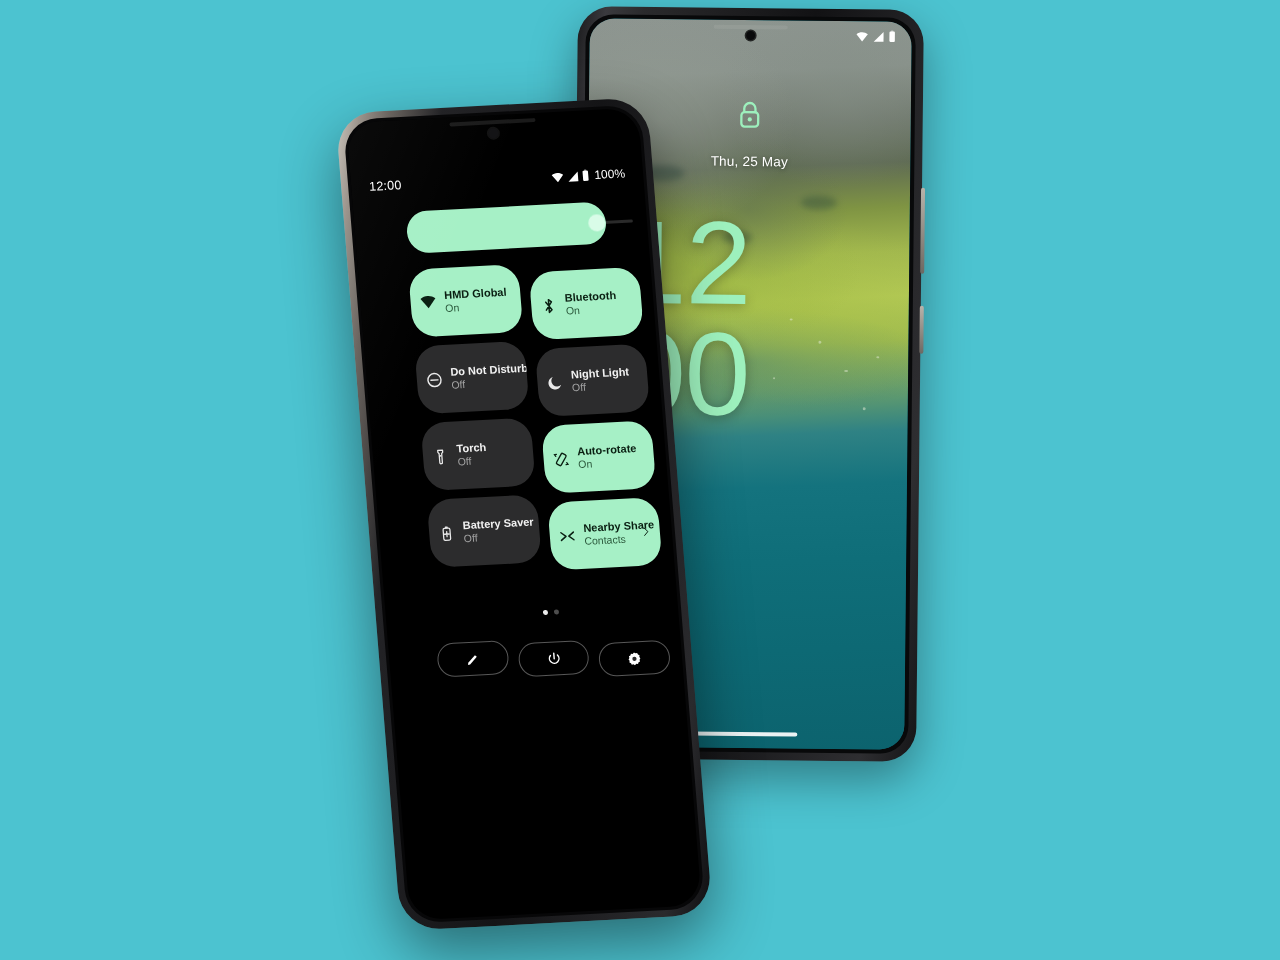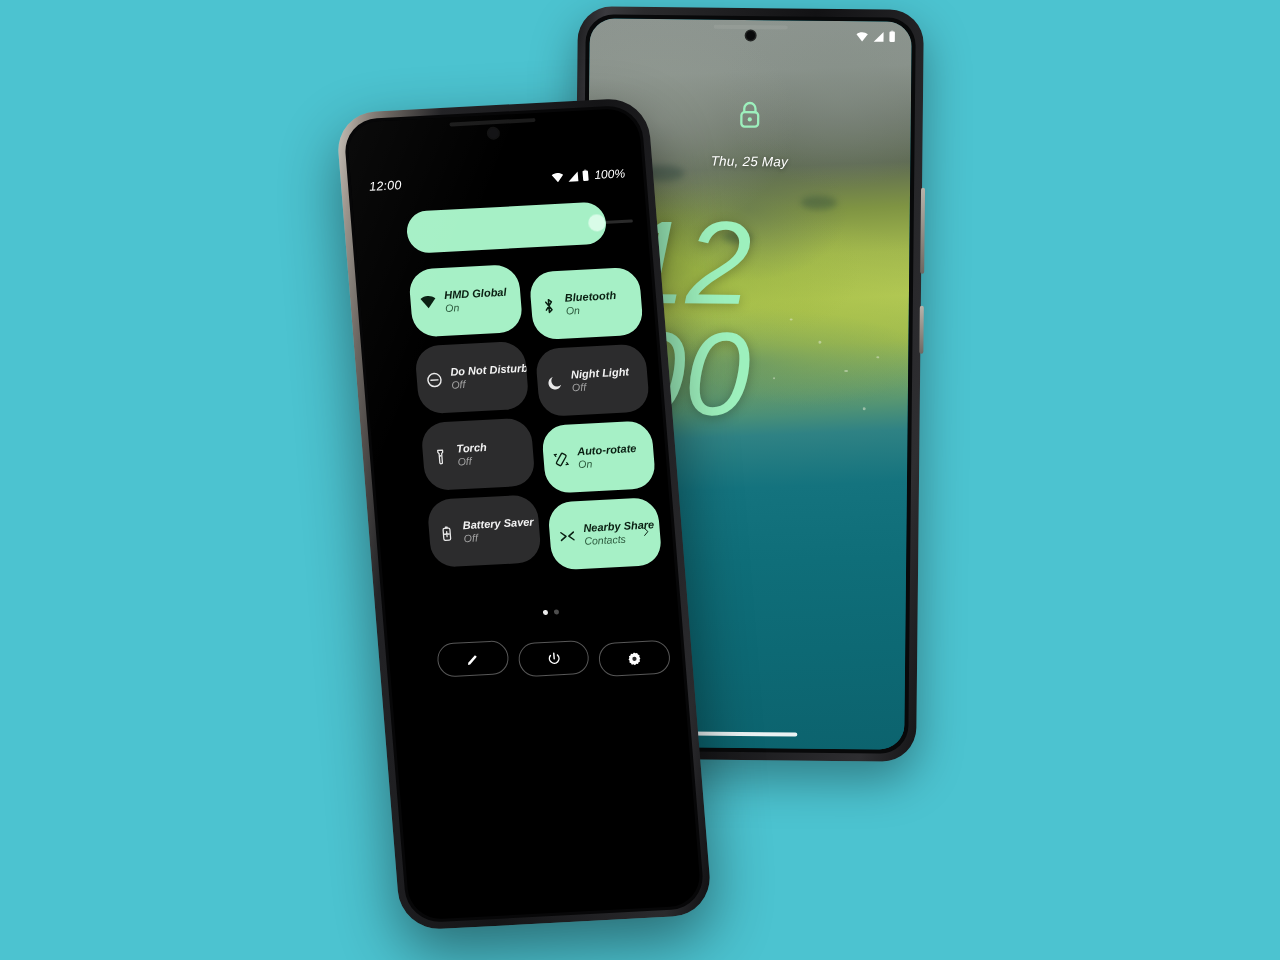--- a/index.html
+++ b/index.html
@@ -6,21 +6,20 @@
   html, body {
     width: 1280px; height: 960px;
     overflow: hidden;
     font-family: "Liberation Sans", sans-serif;
   }
   #stage {
     position: relative;
     width: 1280px; height: 960px;
     background: #4cc3d0;
     overflow: hidden;
-    font-style: italic;
   }
 
   
   #phone-right {
     position: absolute;
     left: 574px; top: 8px;
     width: 346px; height: 752px;
     border-radius: 34px;
     background: linear-gradient(100deg, #1a1a1c 0%, #3a3a3e 6%, #2a2a2c 14%, #121214 50%, #2e2e31 88%, #151517 100%);
     box-shadow: 0 18px 46px rgba(0,0,0,0.36);

